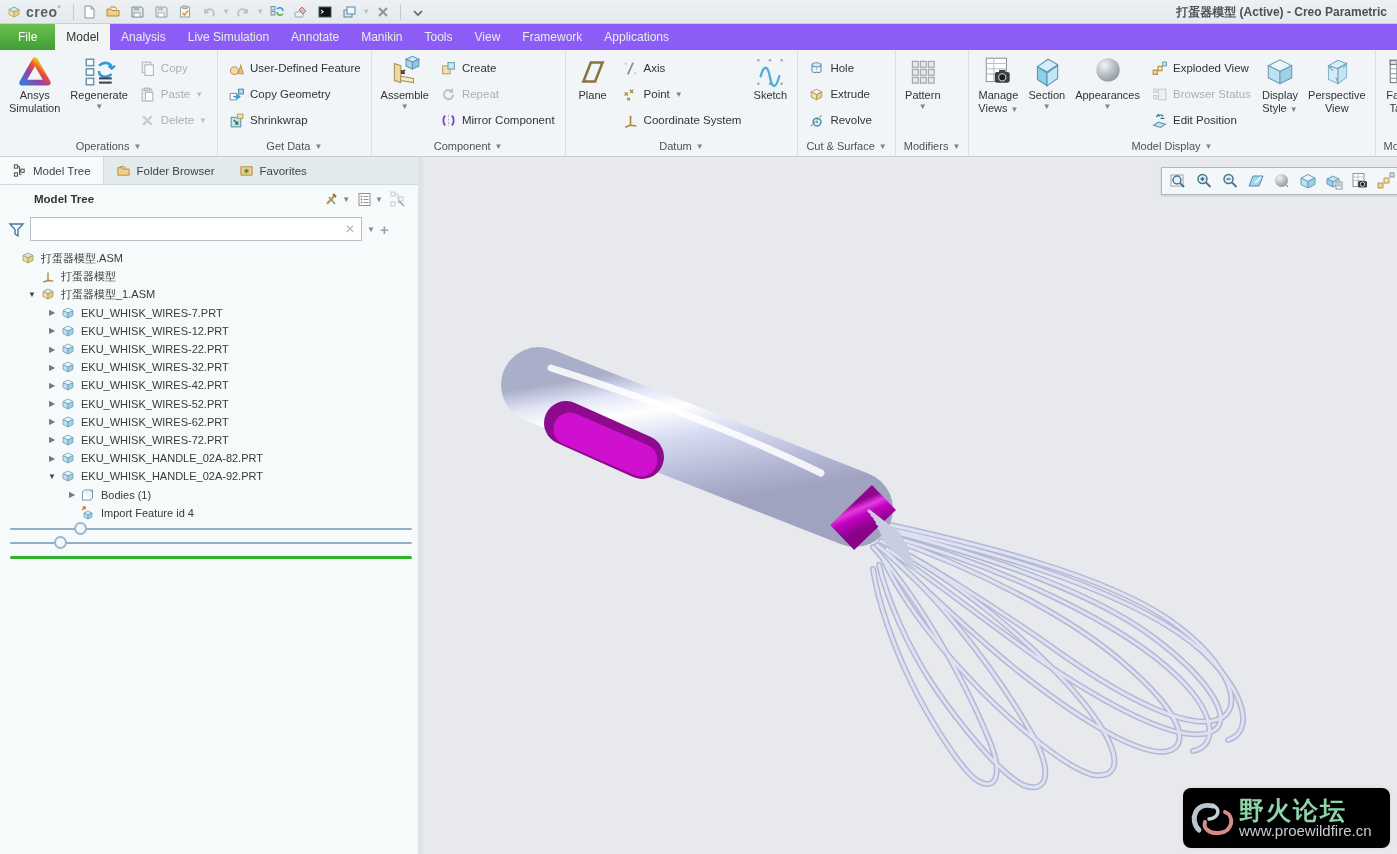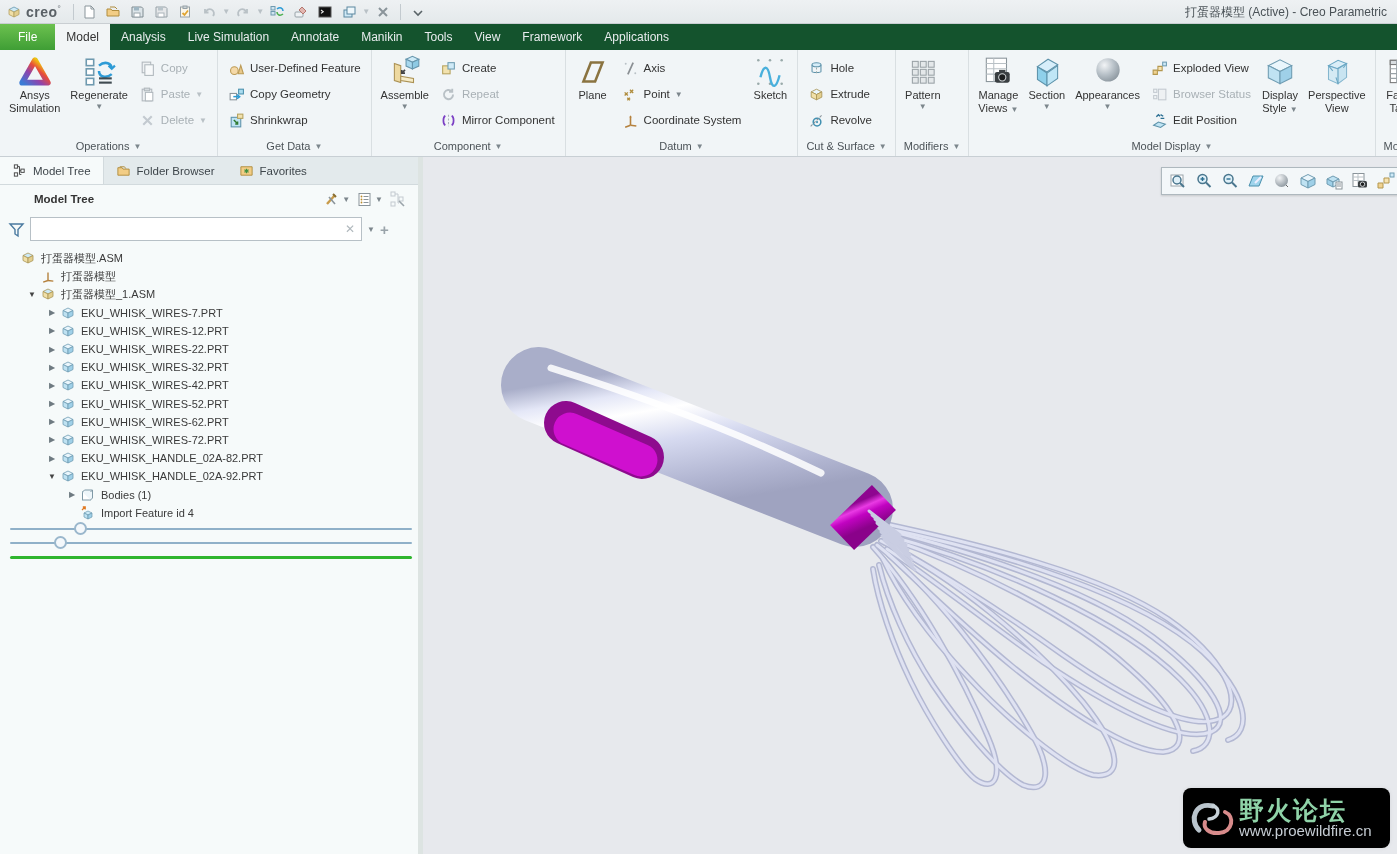--- a/index.html
+++ b/index.html
@@ -7,26 +7,26 @@
   .app { width:1397px; height:854px; display:flex; flex-direction:column; position:relative; }
 
   
   .titlebar { height:24px; background:linear-gradient(#eef1f3,#e4e9eb); display:flex; align-items:center; padding:0 6px; border-bottom:1px solid #c9ced2; position:relative; }
   .logo { display:flex; align-items:center; gap:4px; margin-right:8px; }
   .logo-text { font-size:14px; color:#5a6166; font-weight:bold; letter-spacing:0.5px; }
   .logo-deg { font-size:8px; color:#8a9196; vertical-align:top; }
   .qat { display:flex; align-items:center; gap:2px; }
   .qat-btn { width:22px; height:20px; display:flex; align-items:center; justify-content:center; border-radius:2px; }
   .qat-sep { width:1px; height:16px; background:#c3cacf; margin:0 4px; }
-  .win-title { position:absolute; right:10px; top:0; height:24px; line-height:24px; font-size:12px; color:#4a5257; }
+  .win-title { position:absolute; right:10px; top:0; height:24px; line-height:24px; font-size:12px; color:#4a5257;font-weight:bold; }
   .caret { font-size:8px; color:#7c868c; }
   .caret.dis { color:#b9c1c6; }
 
   
-  .tabbar { height:26px; background:#14532d; display:flex; align-items:stretch; }
+  .tabbar { height:26px; background:#8b5cf6; display:flex; align-items:stretch; }
   .tab { color:#e8ecee; font-size:12px; display:flex; align-items:center; padding:0 11px; cursor:default; }
   .tab.file { background:linear-gradient(#6cc14f,#3f9e35); color:#fff; padding:0 18px; }
   .tab.active { background:#f2f5f6; color:#333; }
 
   
   .ribbon { height:107px; background:#f1f5f7; border-bottom:1px solid #c8cfd4; display:flex; overflow:hidden; }
   .rgroup { display:flex; flex-direction:column; border-right:1px solid #d9dfe2; flex:0 0 auto; }
   .rgroup-items { flex:1; display:flex; align-items:stretch; padding:3px 4px 0 4px; }
   .rgroup-label { height:20px; font-size:11px; color:#4c5358; display:flex; align-items:center; justify-content:center; gap:4px; white-space:nowrap; padding:0 8px; }
   .big-btn { display:flex; flex-direction:column; align-items:center; justify-content:flex-start; padding:2px 5px; font-size:11px; color:#333; text-align:center; border-radius:2px; min-width:46px; }

